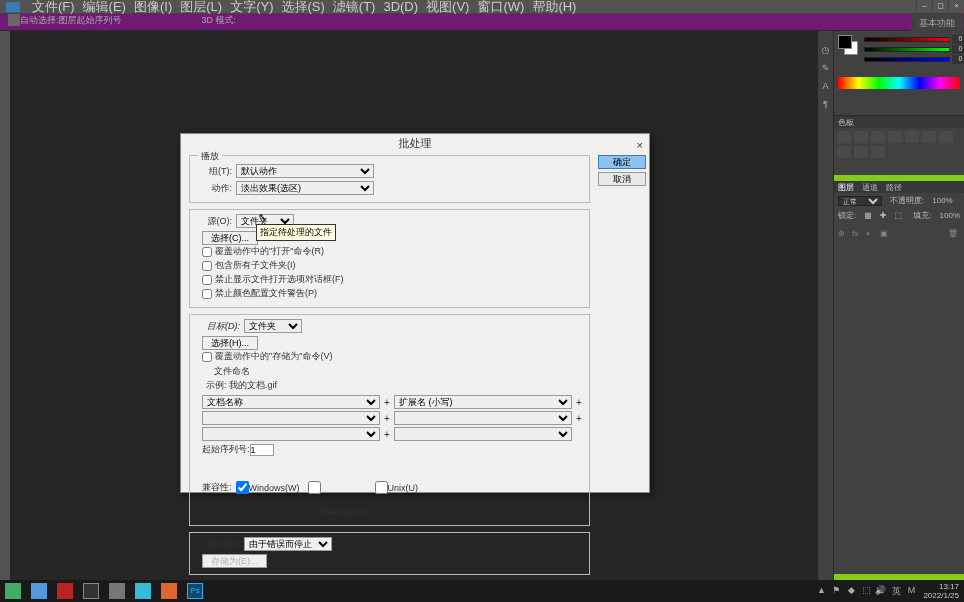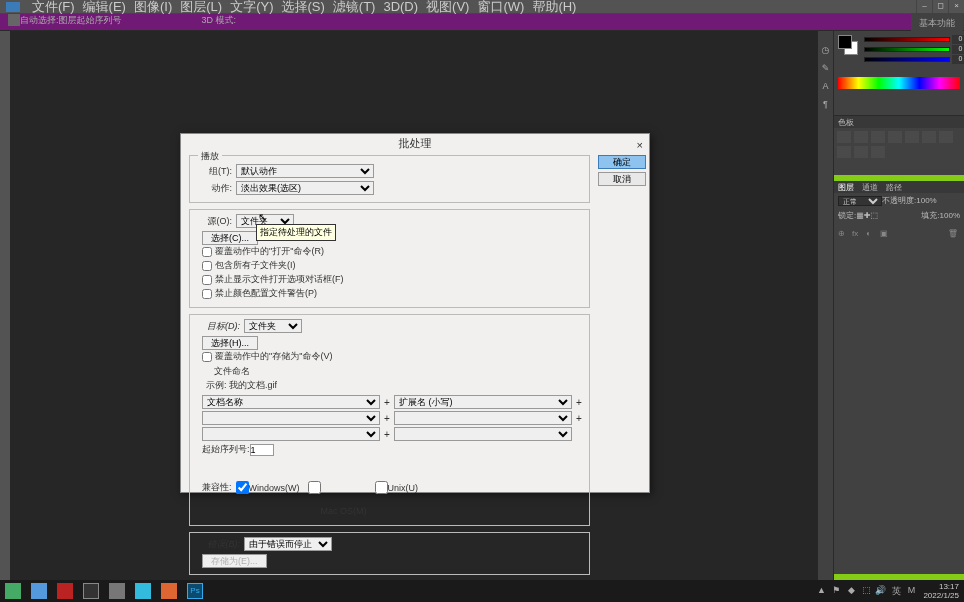--- a/index.html
+++ b/index.html
@@ -36,21 +36,21 @@
     
     .properties-panel, .layers-panel { border-bottom:6px solid #84cc16; font-size:8px; color:#bbb; }
     .properties-panel { height:65px; }
     .panel-tabset { height:12px; background:#383838; display:flex; padding:0 4px; font-size:8px; align-items:center;}
     .prop-icons { display:flex; flex-wrap:wrap; gap:3px; padding:3px; }
     .prop-icons div { width:14px; height:12px; background:#4a4a4a; }
     
     .layers-panel { flex:1; }
     .layer-tabs { height:12px; background:#383838; display:flex; gap:8px; padding:0 4px; align-items:center; font-size:8px;}
     .layer-tabs span.active { color:#fff; }
-    .layer-controls { padding:2px 4px; display:flex; flex-wrap:wrap; gap:0; align-items:center;}
+    .layer-controls { padding:2px 4px; display:flex; flex-wrap:wrap; gap:8px; align-items:center;}
     .layer-controls select, .layer-controls input { height:10px; font-size:7px; background:#333; color:#ccc; border:1px solid #222; }
     .layer-rows { padding:4px; }
     .layer-icons-row { display:flex; gap:2px; padding:2px 4px; }
     .layer-icons-row div { width:12px; height:10px; color:#888; font-size:8px; }
     
     .dialog { position: absolute; left: 180px; top: 133px; width: 470px; height: 360px; background: #f1f0ef; border: 1px solid #888; box-shadow: 2px 2px 8px rgba(0,0,0,0.5); font-size: 10px; color: #333; }
     .dialog-title { height: 19px; text-align: center; line-height: 19px; position: relative; font-size:11px; }
     .dialog-close { position: absolute; right: 6px; top: 2px; font-size:11px; cursor:pointer; }
     .dialog-body { display: flex; padding: 2px 8px 8px 8px; gap: 8px; }
     .dialog-left { flex:1; }

